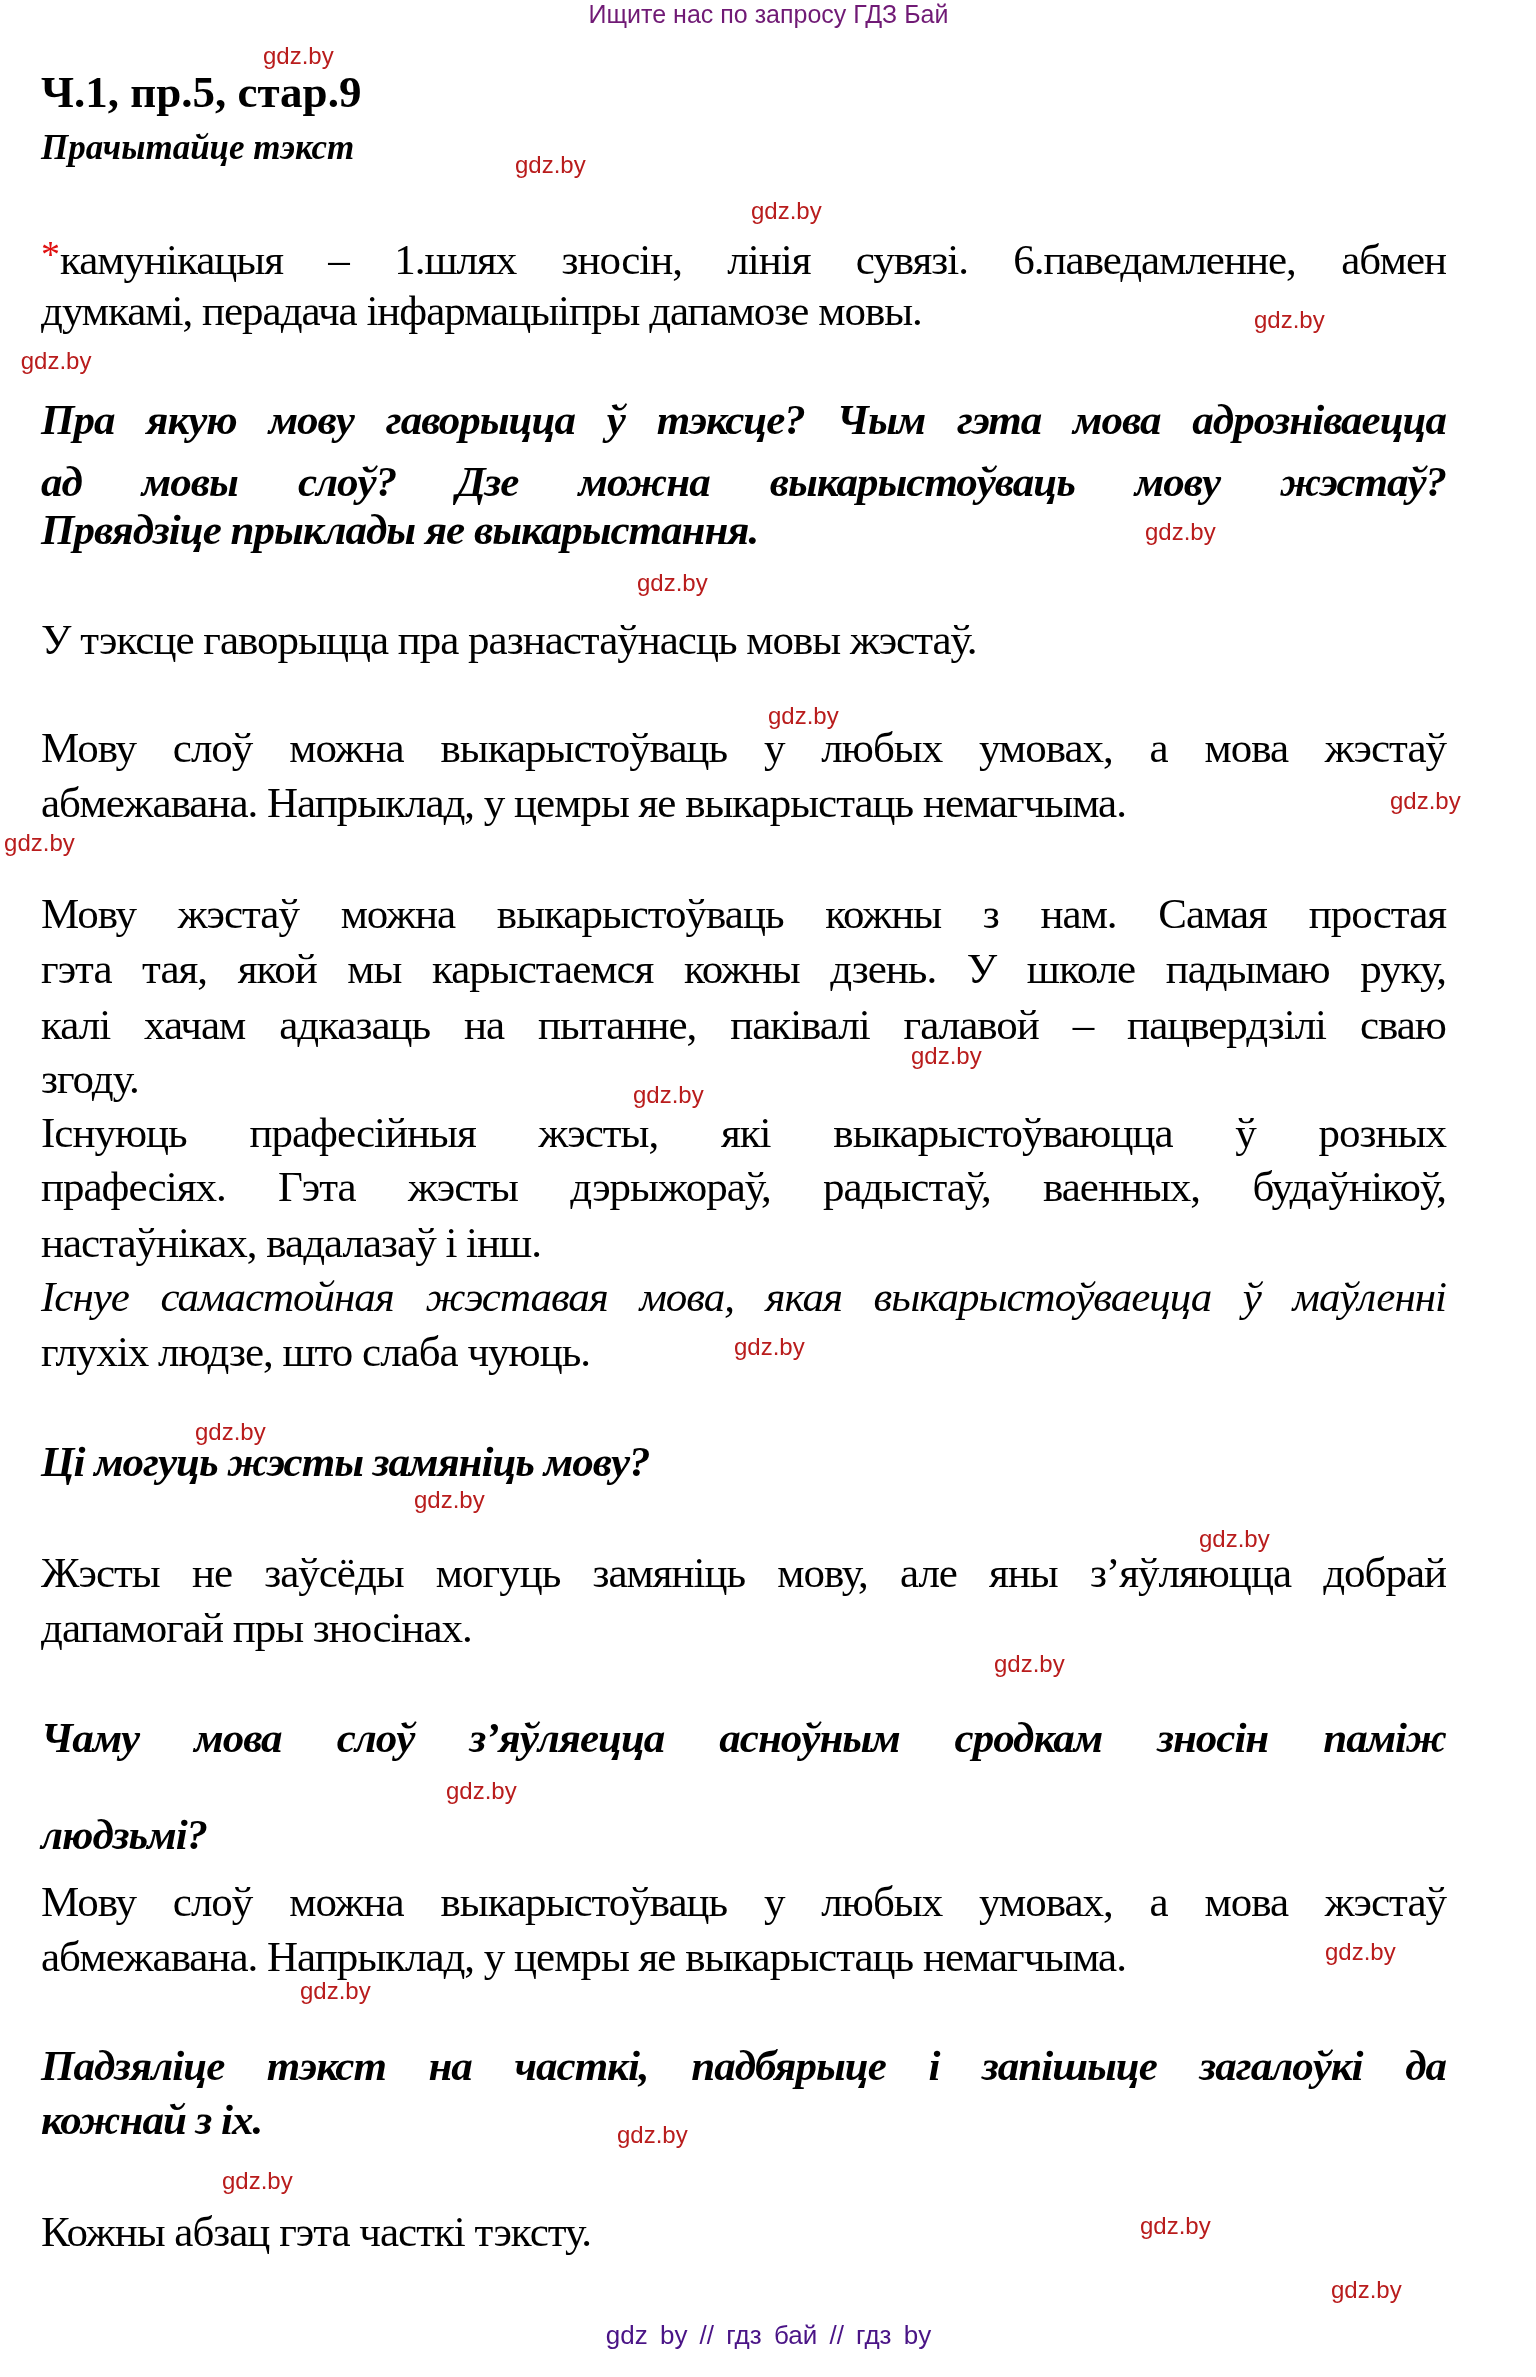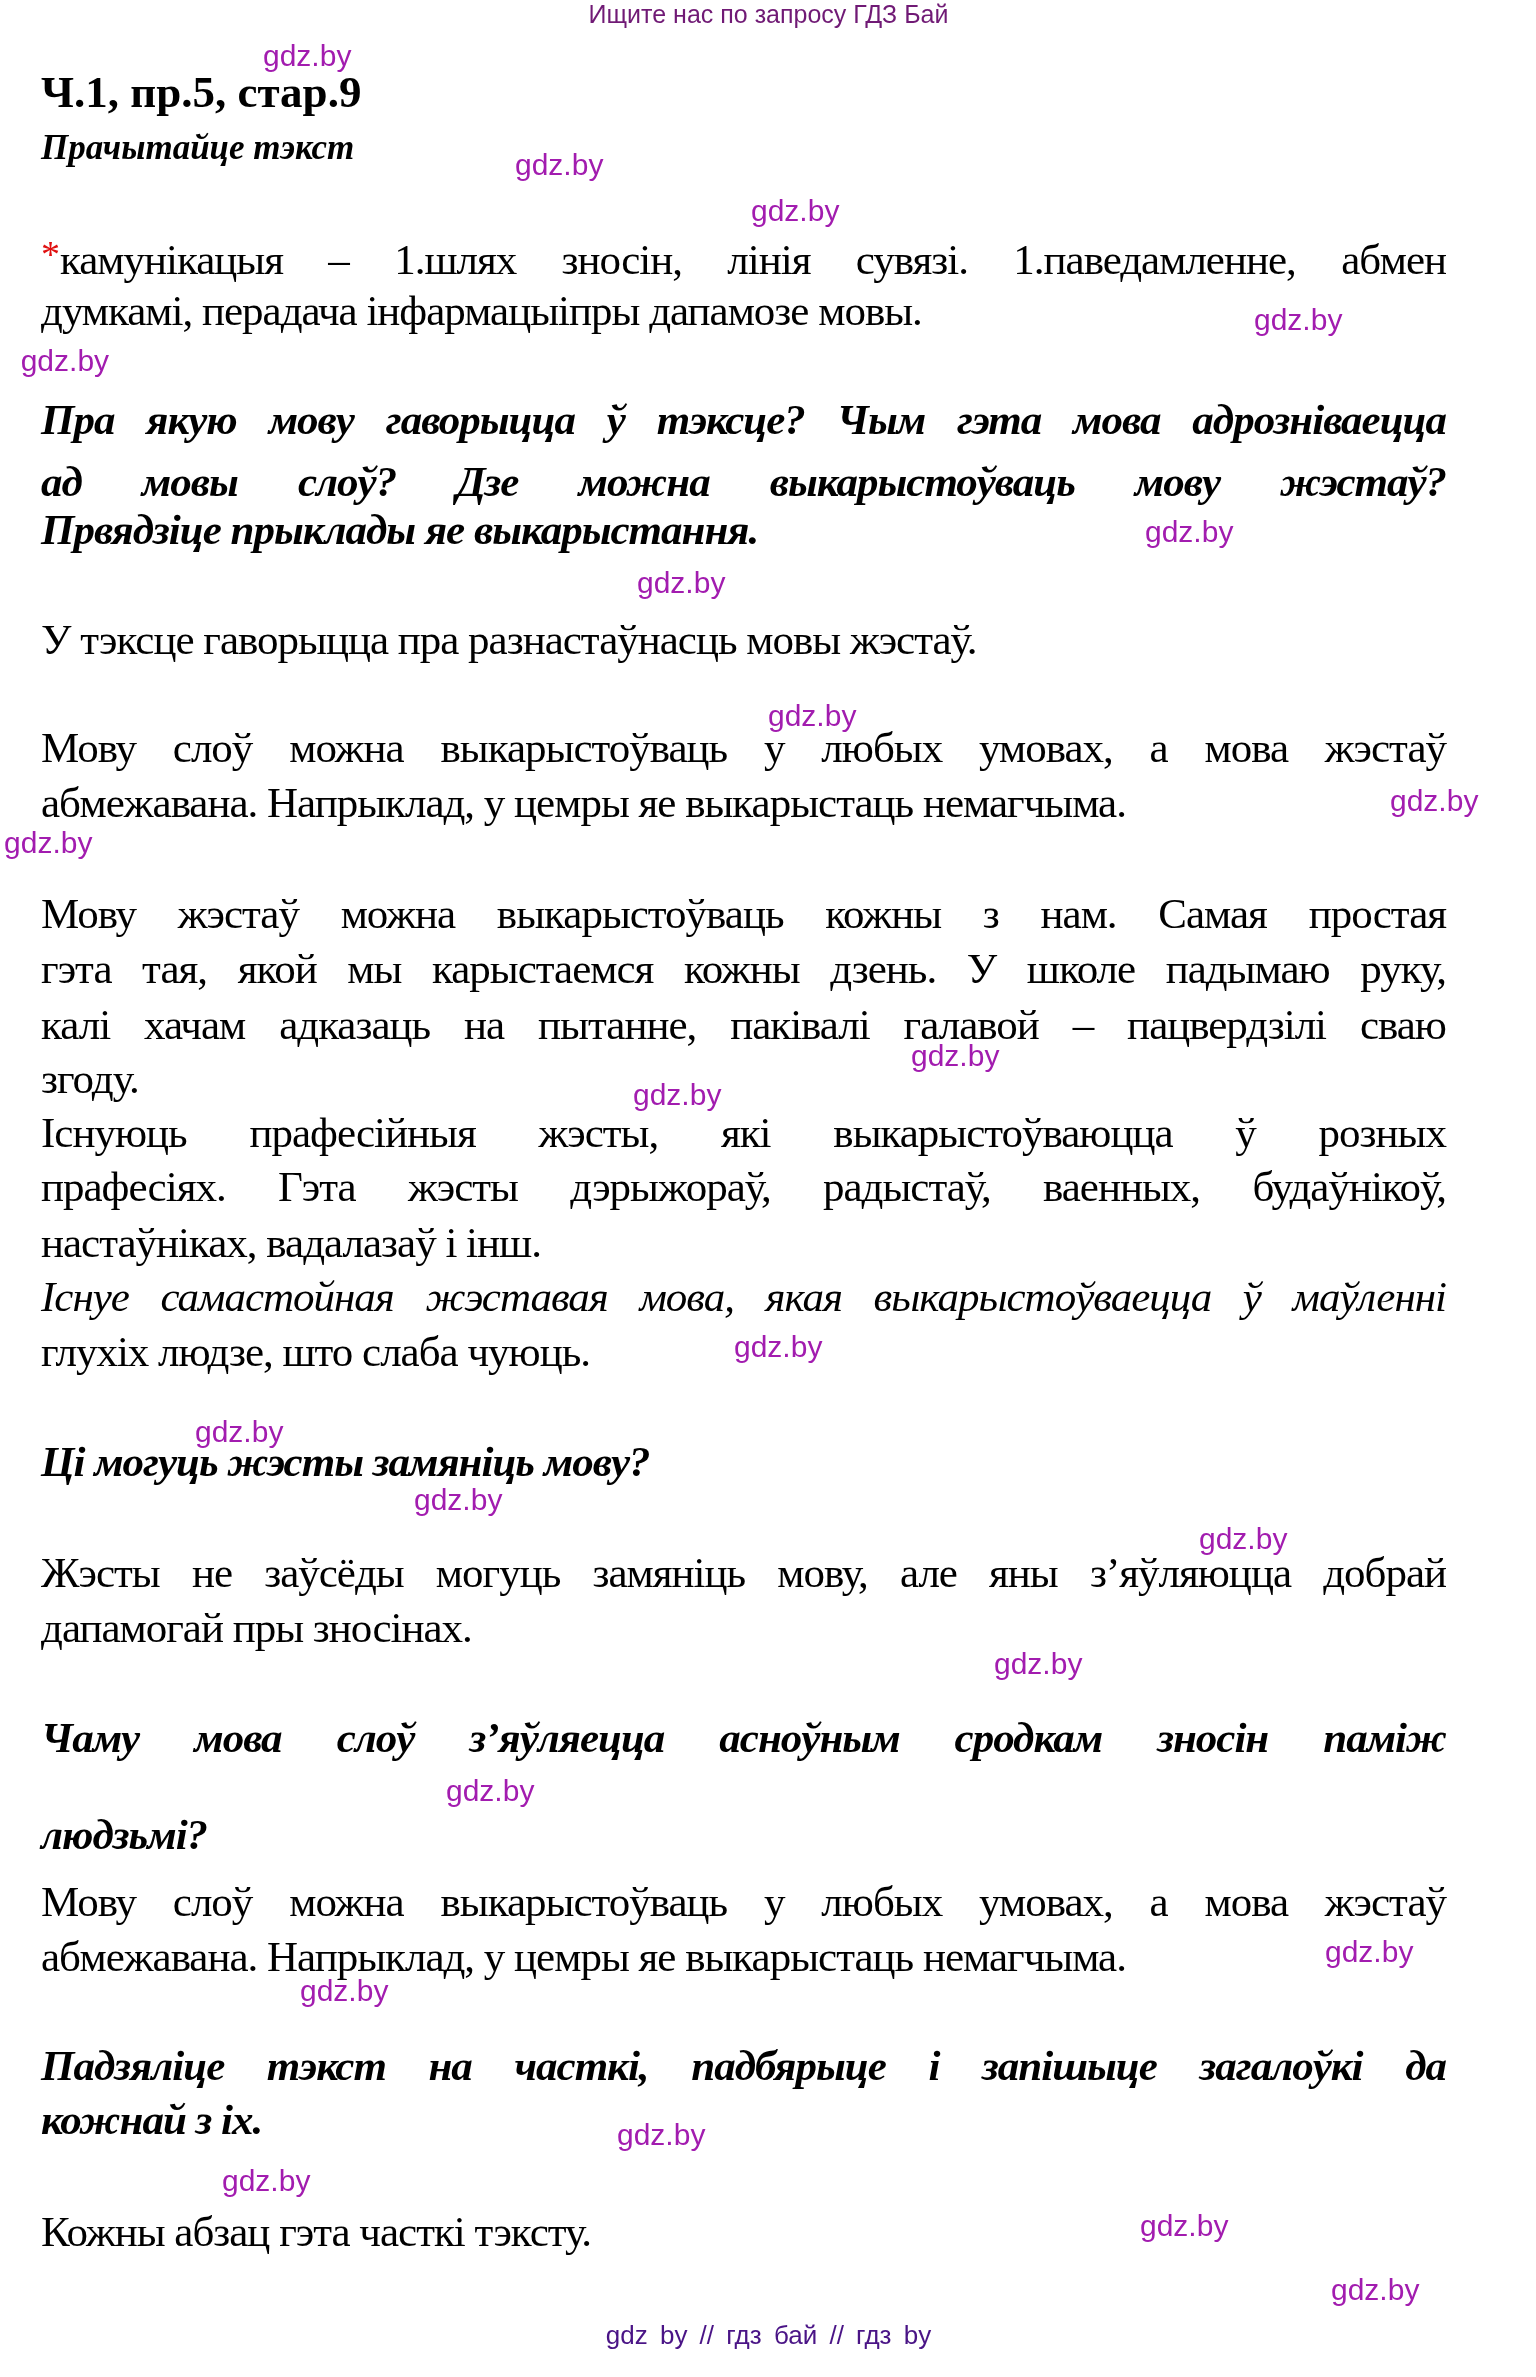--- a/index.html
+++ b/index.html
@@ -16,39 +16,39 @@
     font-size: 43px; line-height: 53px; height: 53px;
     letter-spacing: -1px;
   }
   .just { text-align: justify; text-align-last: justify; white-space: normal; }
   .h1 { font-weight: bold; font-size: 45px; letter-spacing: 0; }
   .q { font-weight: bold; font-style: italic; }
   .sub { font-weight: bold; font-style: italic; font-size: 35px; letter-spacing: 0; }
   .star { color: #e01010; font-size: 38px; vertical-align: 6.6px; letter-spacing: 0; }
   .wm {
     position: absolute; font-family: "Liberation Sans", sans-serif;
-    font-size: 30px; line-height: 26.5px; color: #a21caf; white-space: nowrap;
+    font-size: 24px; line-height: 26.5px; color: #b91c1c; white-space: nowrap;
   }
   .footer {
     position: absolute; left: 0; top: 2320px; width: 1537px; text-align: center;
     font-family: "Liberation Sans", sans-serif; font-size: 26px; line-height: 30px;
     color: #4a1486; word-spacing: 5px;
   }
 </style>
 </head>
 <body>
 
 <div class="page">
 
   <a class="topnote">Ищите нас по запросу ГДЗ Бай</a>
 
   <div class="ln h1" style="top:66px;">Ч.1, пр.5, стар.9</div>
   <div class="ln sub" style="top:121px;">Прачытайце тэкст</div>
 
-  <div class="ln just" style="top:228px;"><span class="star">*</span><span>камунікацыя – 1.шлях зносін, лінія сувязі. 1.паведамленне, абмен</span></div>
+  <div class="ln just" style="top:228px;"><span class="star">*</span><span>камунікацыя – 1.шлях зносін, лінія сувязі. 6.паведамленне, абмен</span></div>
   <div class="ln" style="top:284px;">думкамі, перадача інфармацыіпры дапамозе мовы.</div>
 
   <div class="ln q just" style="top:393px;">Пра якую мову гаворыцца ў тэксце? Чым гэта мова адрозніваецца</div>
   <div class="ln q just" style="top:455px;">ад  мовы слоў? Дзе можна выкарыстоўваць мову жэстаў?</div>
   <div class="ln q" style="top:503px;">Првядзіце прыклады яе выкарыстання.</div>
 
   <div class="ln" style="top:613px;">У тэксце гаворыцца пра разнастаўнасць мовы жэстаў.</div>
 
   <div class="ln just" style="top:721px;">Мову слоў можна выкарыстоўваць у любых умовах, а мова жэстаў</div>
   <div class="ln" style="top:776px;">абмежавана. Напрыклад, у цемры яе выкарыстаць немагчыма.</div>

